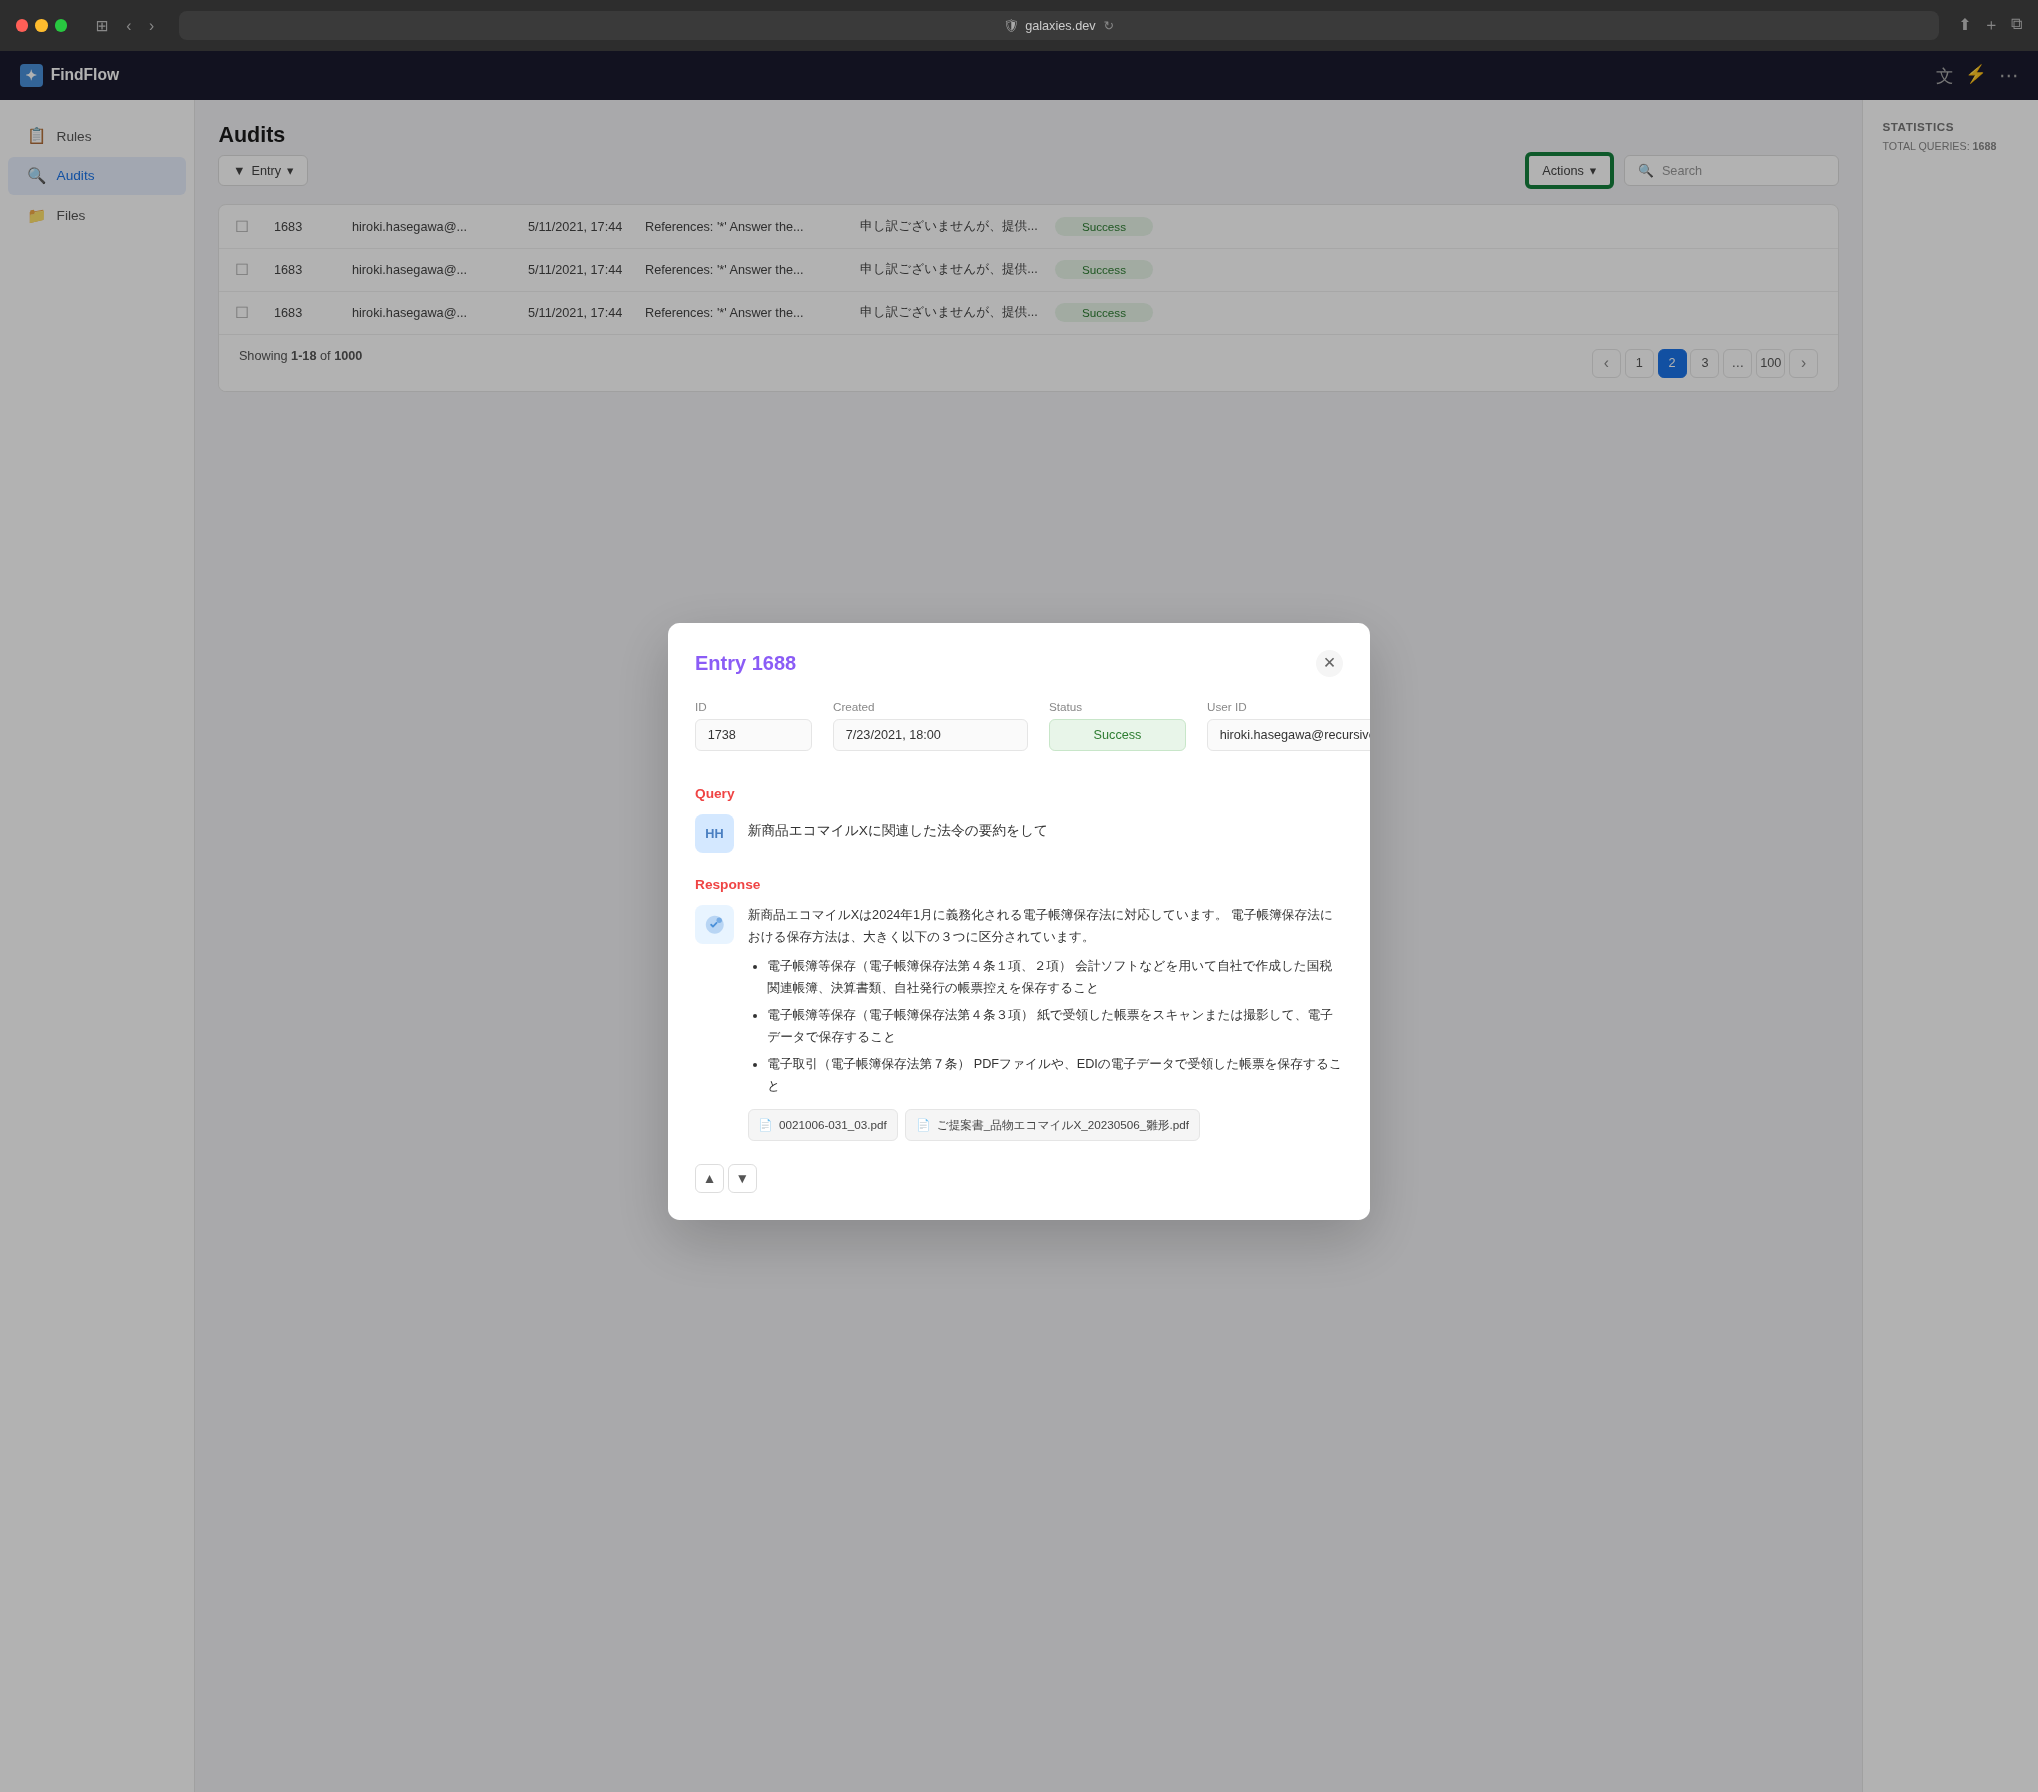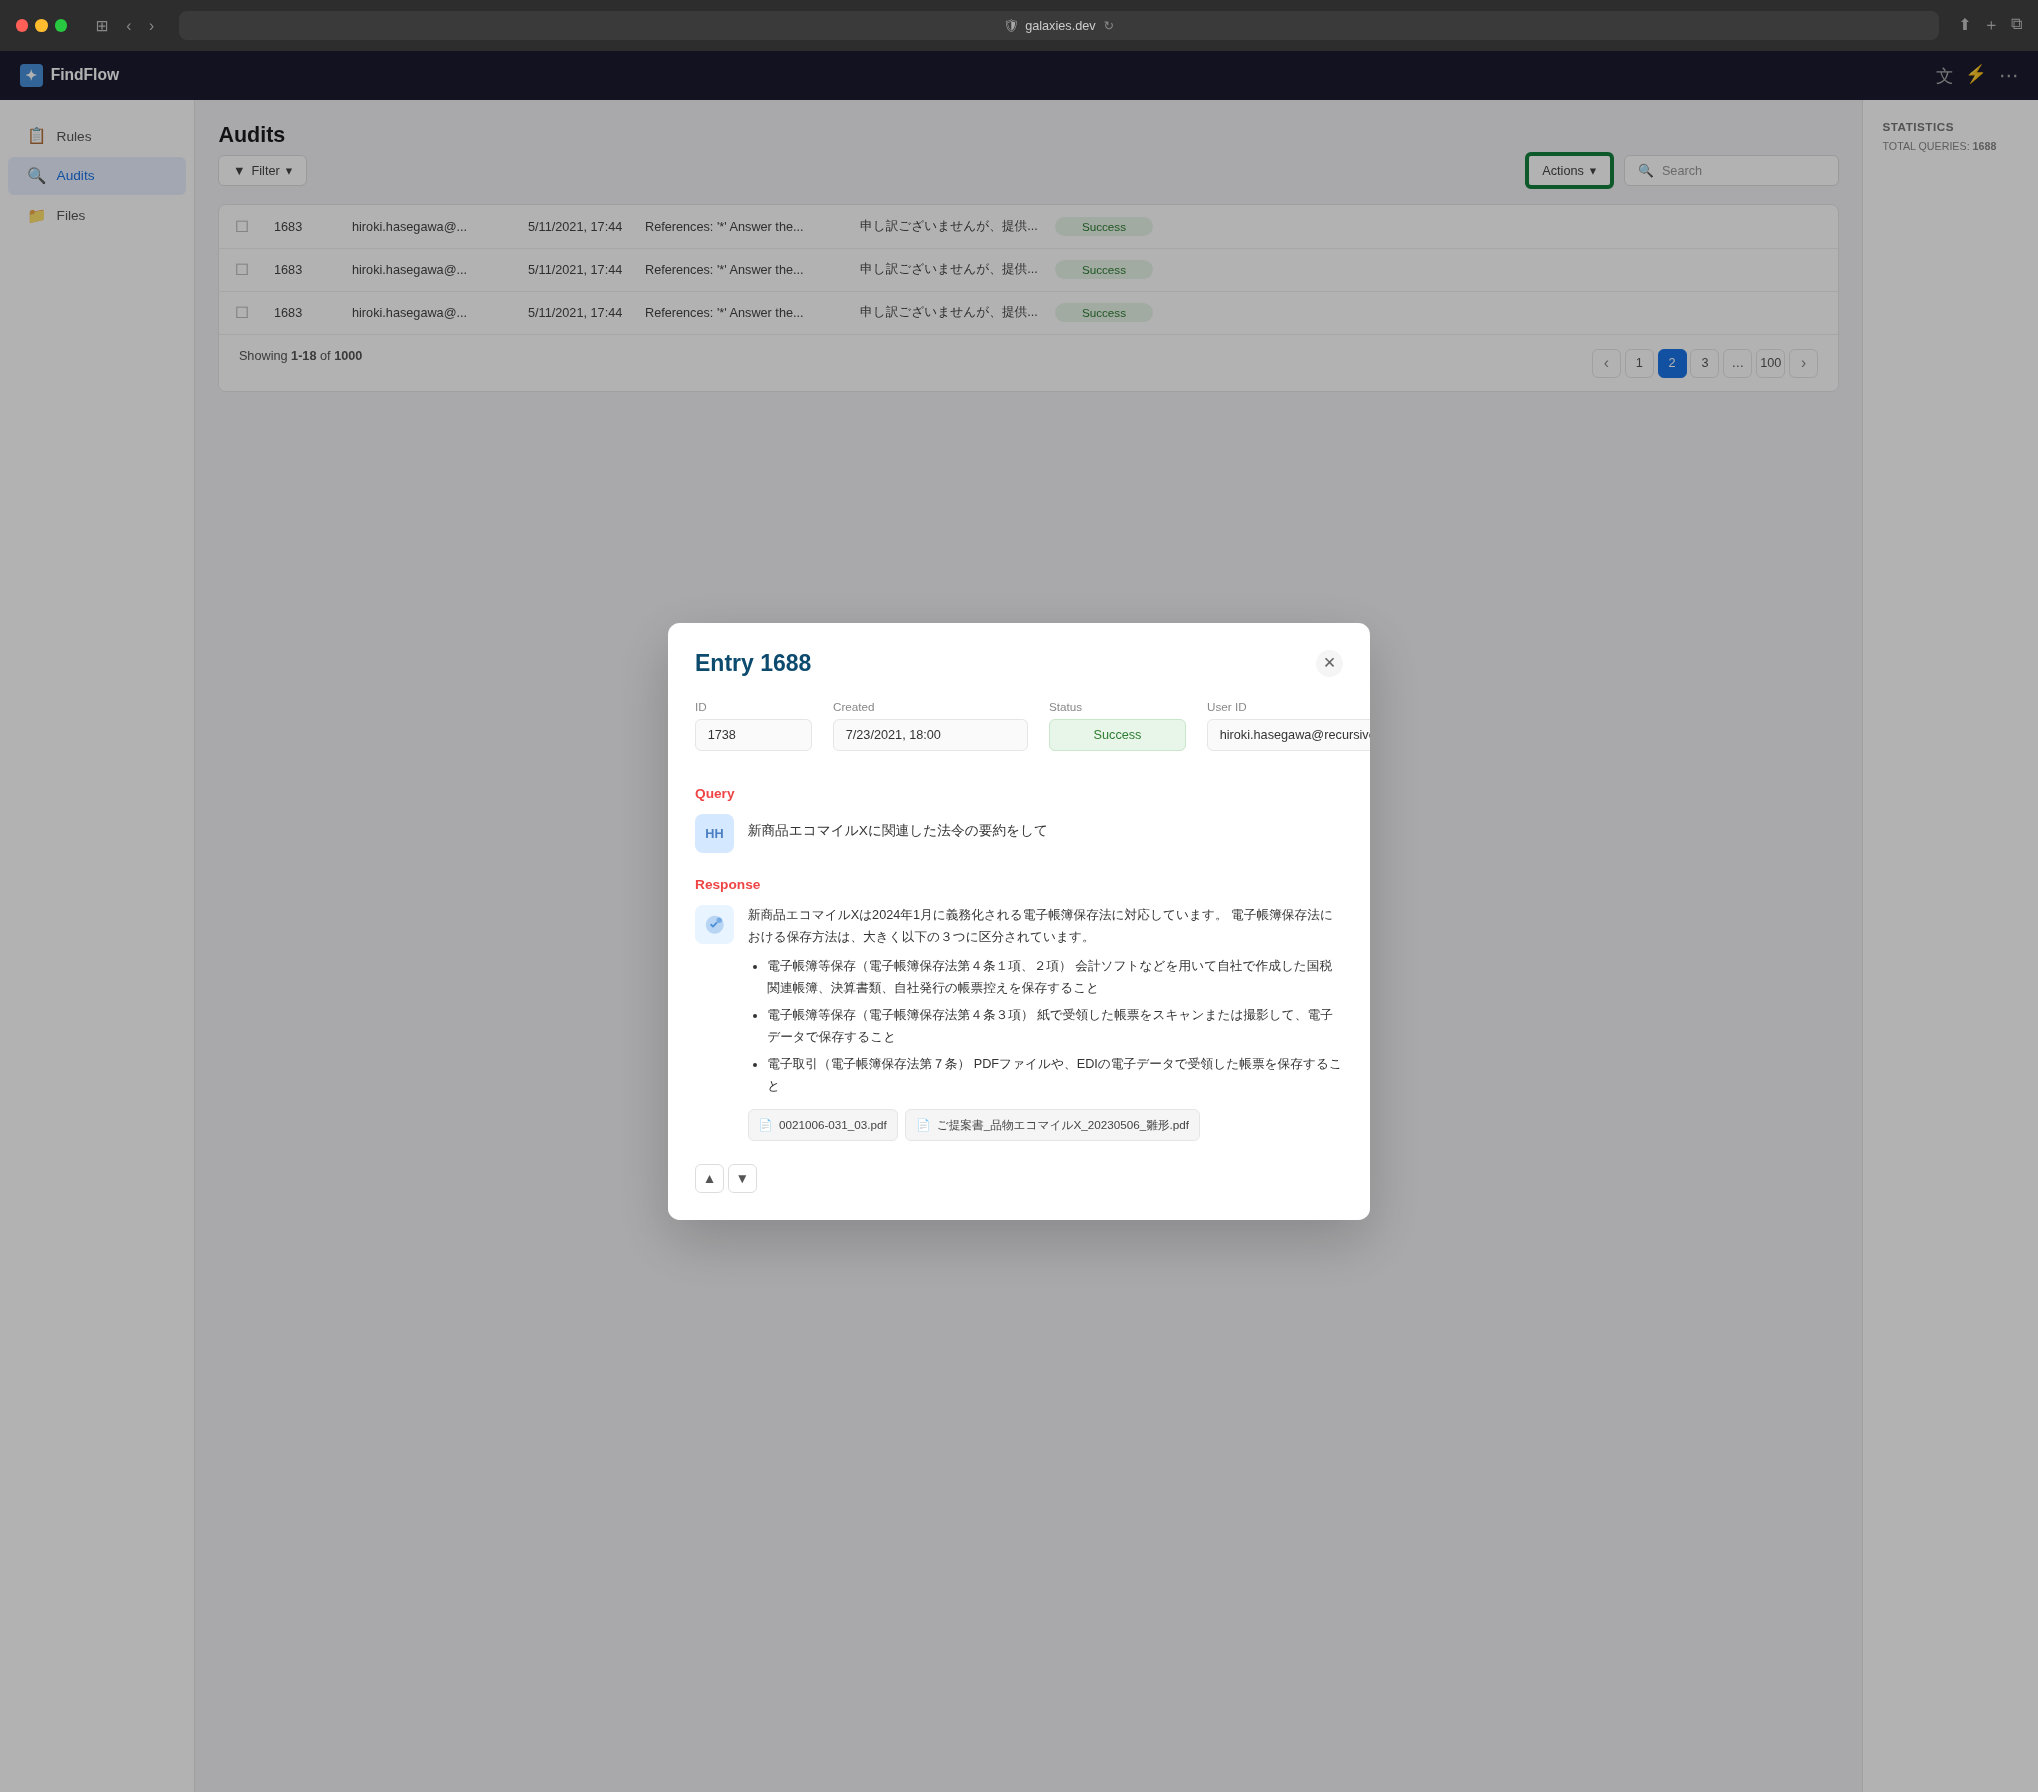--- a/index.html
+++ b/index.html
@@ -309,23 +309,23 @@
       position: relative;
       box-shadow: 0 19.5px 59px rgba(0,0,0,0.2);
     }
     .modal-header {
       display: flex;
       align-items: center;
       justify-content: space-between;
       margin-bottom: 23.4px;
     }
     .modal-title {
-      font-size: 23px;
+      font-size: 20px;
       font-weight: 600;
-      color: #0c4a6e;
+      color: #8b5cf6;
     }
     .modal-close {
       width: 27px; height: 27px;
       border-radius: 50%;
       background: #f5f5f5;
       display: flex;
       align-items: center;
       justify-content: center;
       cursor: pointer;
       color: #666;
@@ -524,21 +524,21 @@
         <span>Files</span>
       </div>
     </div>
 
     <div class="content-area">
       <div class="page-title">Audits</div>
 
       <div class="toolbar">
         <button class="filter-btn">
           <span>▼</span>
-          <span>Filter</span>
+          <span>Entry</span>
           <span>▾</span>
         </button>
         <button class="actions-btn">
           <span>Actions</span>
           <span>▾</span>
         </button>
         <div class="search-box">
           <span>🔍</span>
           <span>Search</span>
         </div>

